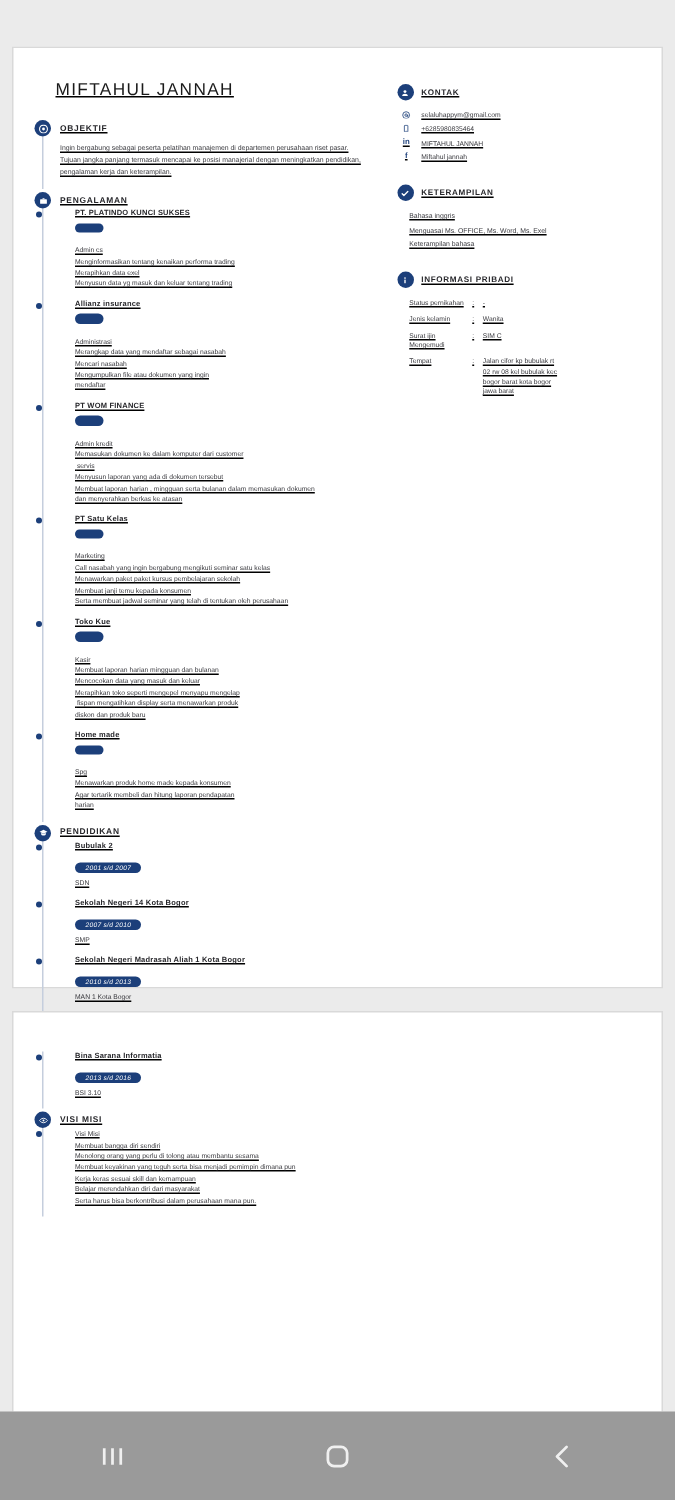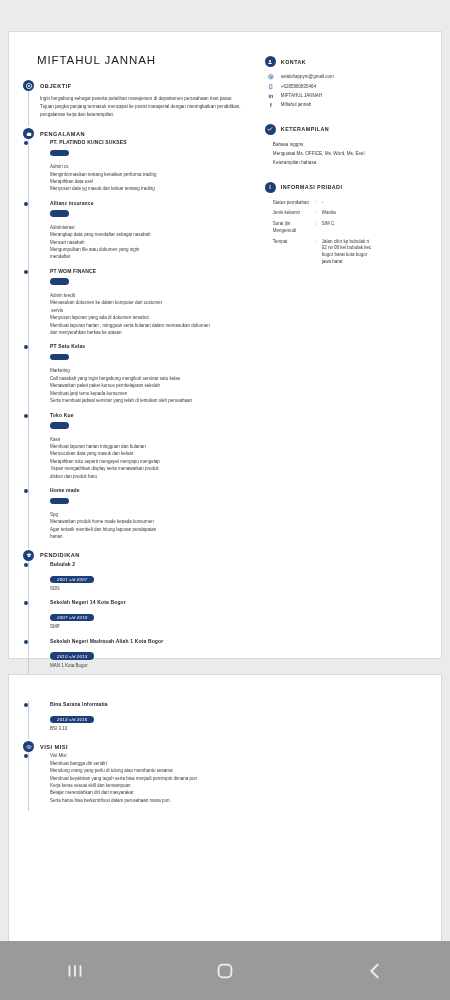--- a/index.html
+++ b/index.html
@@ -2,21 +2,21 @@
 <html><head>
 <meta charset="utf-8">
 <style>
   * { margin:0; padding:0; box-sizing:border-box; }
   html,body { width:450px; height:1000px; }
   body {
     font-family:"Liberation Sans", sans-serif;
     background:#e8e8e8;
     overflow:hidden;
   }
-  .viewer { width:450px; height:941px; background:#ebebeb; position:relative; overflow:hidden; }
+  .viewer { width:450px; height:941px; background:#ebebeb; position:relative; overflow:hidden;text-decoration:underline; }
 
   .page {
     background:#ffffff;
     border:1px solid #d9d9d9;
     margin:0 auto;
     position:relative;
   }
   .page1 { width:434px; height:628px; margin-top:31px; }
   .page2 { width:434px; height:272px; margin-top:15px; }
 

